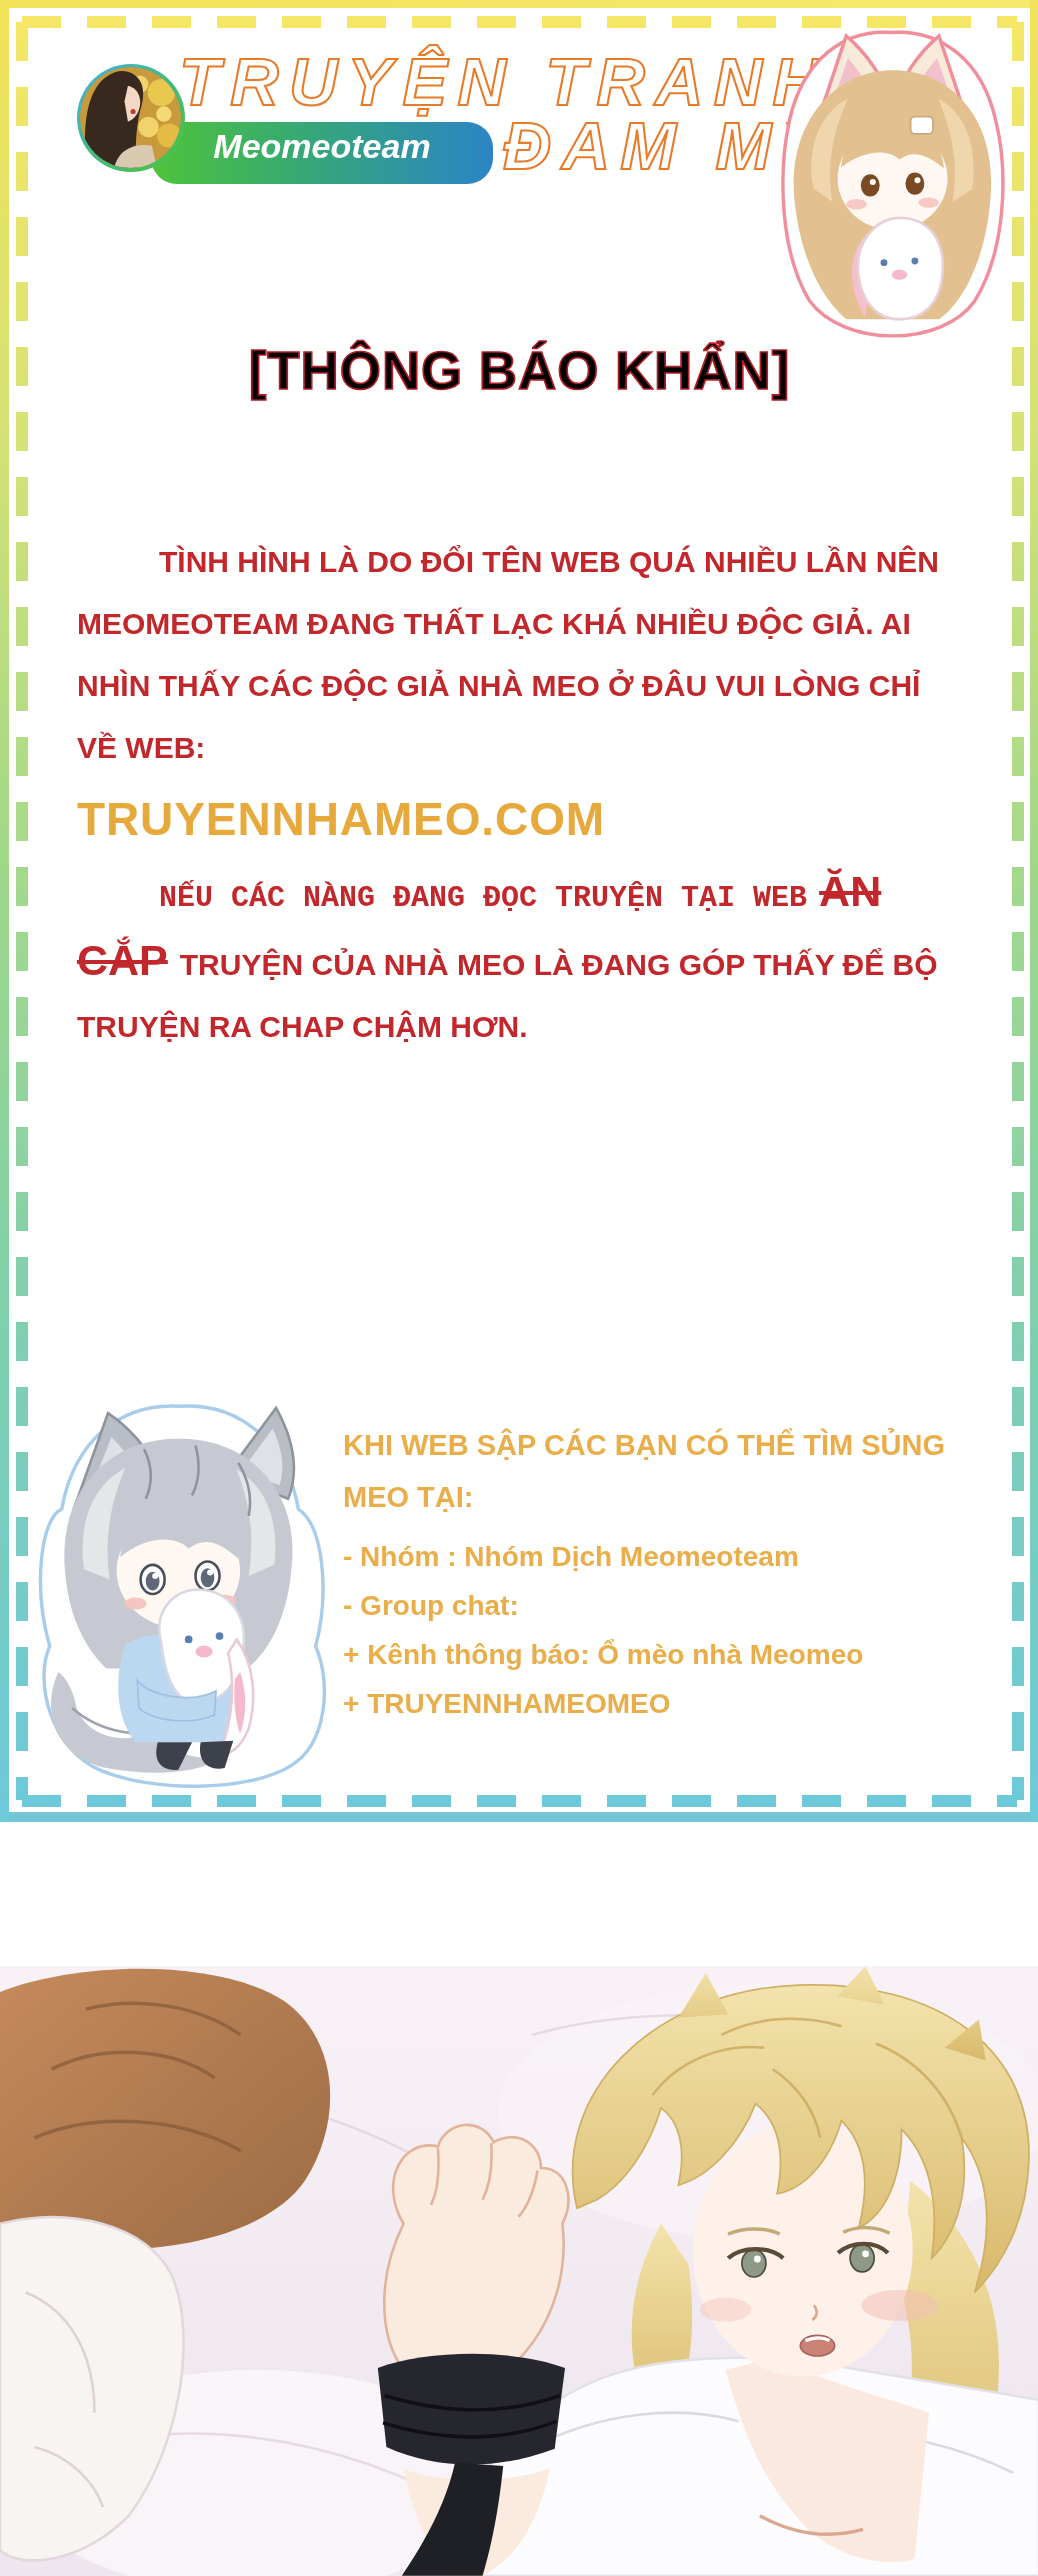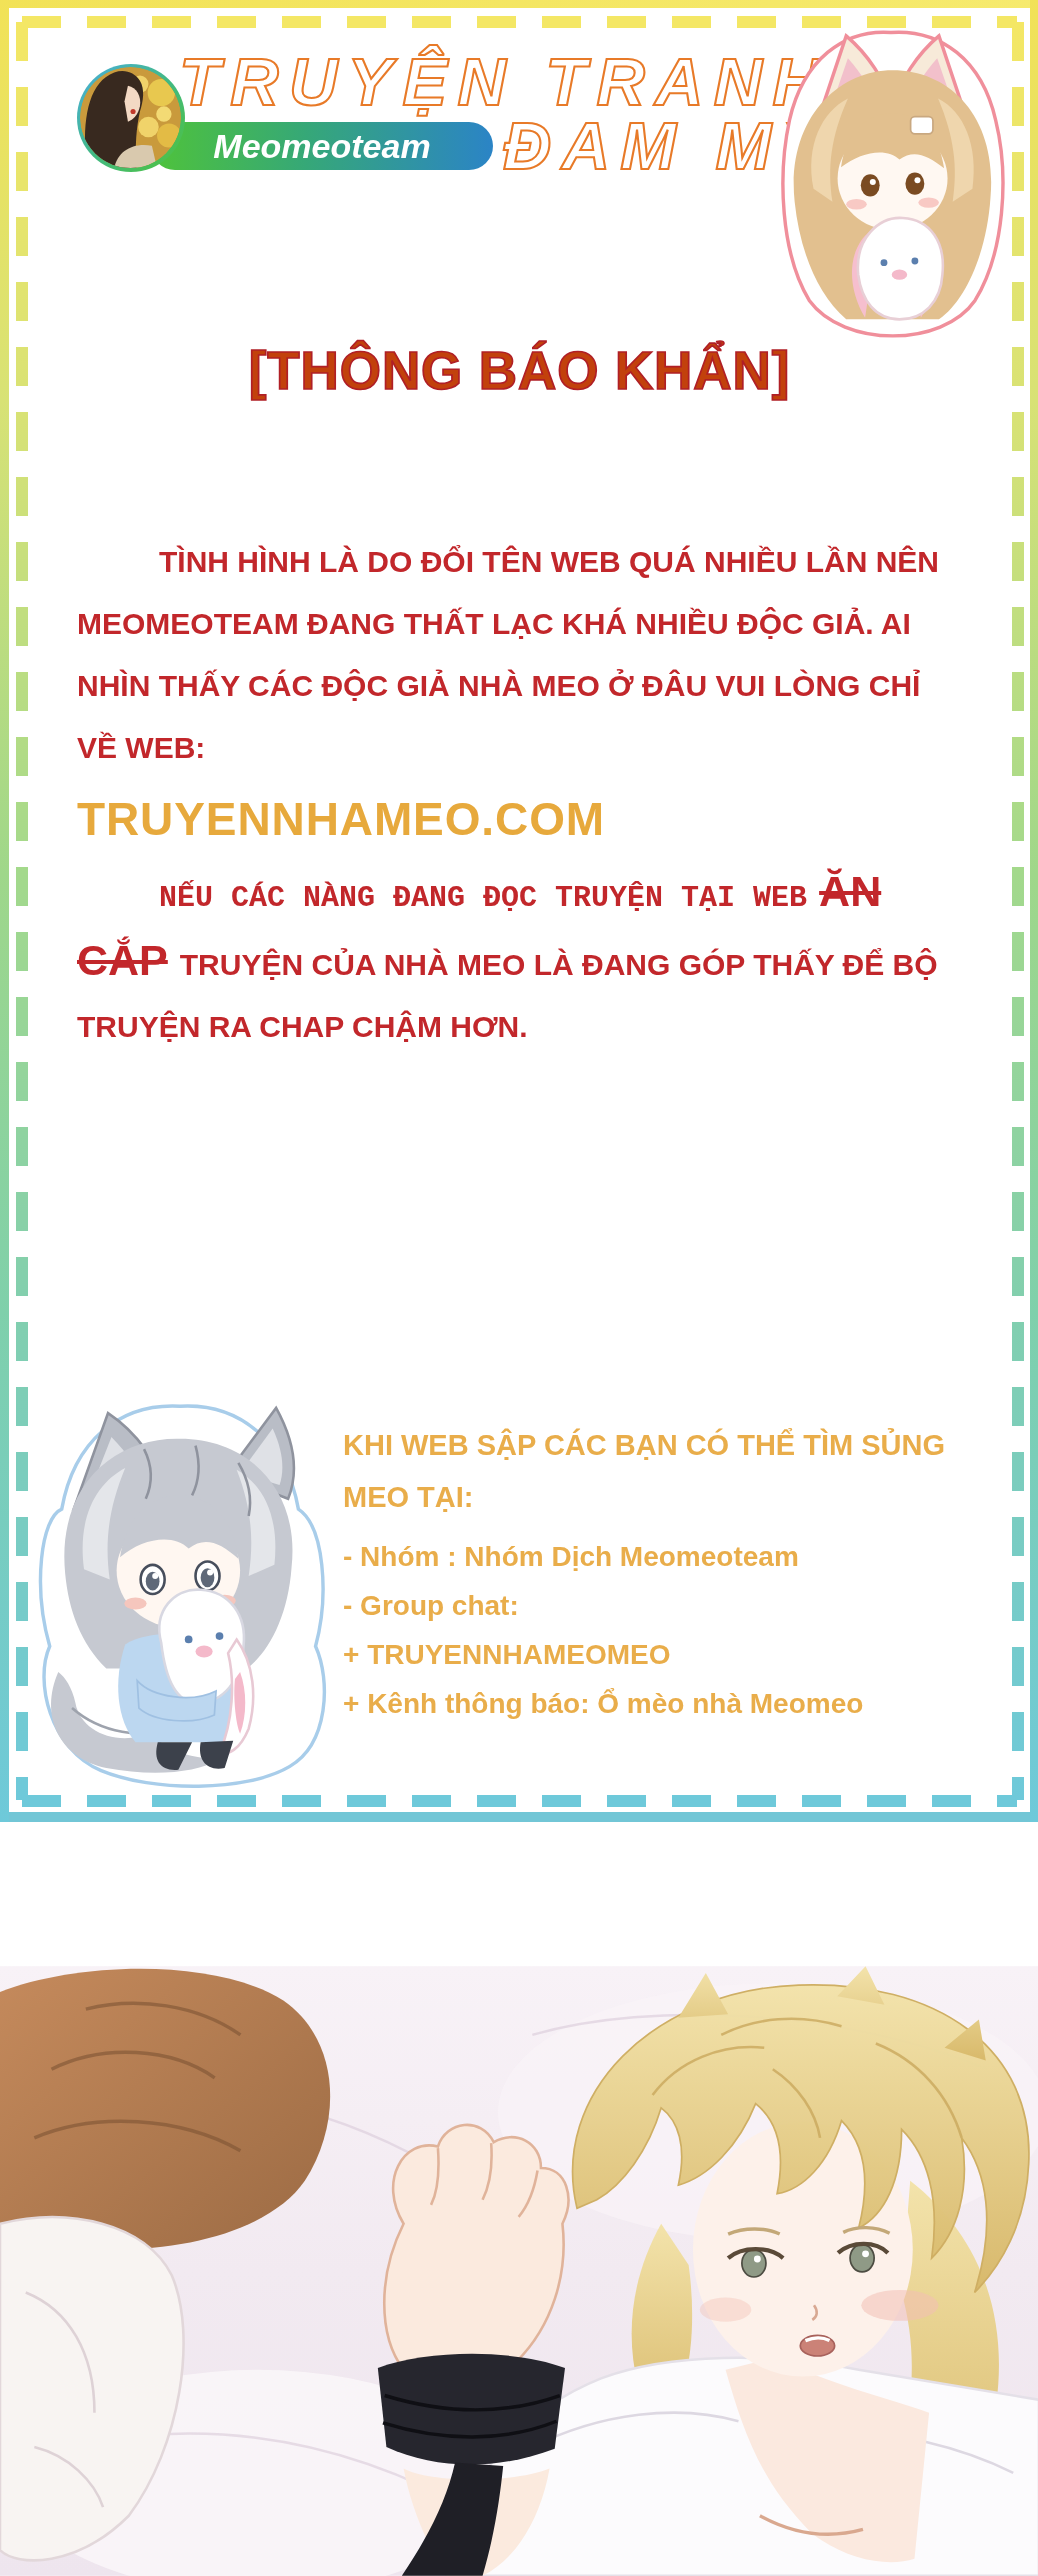--- a/index.html
+++ b/index.html
@@ -28,30 +28,30 @@
   .dash-left{left:15.5px;} .dash-right{right:15.5px;}
 
   
   .avatar-ring{position:absolute;left:77px;top:64px;width:108px;height:108px;border-radius:50%;
       padding:3.4px;background:linear-gradient(135deg,#49aee0,#42b983,#4fc33a);z-index:6;box-sizing:border-box;}
   .avatar-ring svg{display:block;border-radius:50%;}
   .site-title{position:absolute;z-index:4;font-style:italic;font-weight:bold;color:#ffffff;
       -webkit-text-stroke:2.1px #e87a28;letter-spacing:10.3px;white-space:nowrap;font-size:67px;line-height:1;}
   .title1{left:179px;top:48px;}
   .title2{left:503px;top:112px;}
-  .badge{position:absolute;left:151px;top:122px;width:342px;height:48px;z-index:5;
+  .badge{position:absolute;left:151px;top:122px;width:342px;height:62px;z-index:5;
       background:linear-gradient(90deg,#4fc33a 0%,#36a877 45%,#2b84c6 100%);
       border-radius:26px;color:#fff;font-style:italic;font-weight:bold;font-size:34px;
       text-align:center;line-height:48px;}
   .chibi-girl{position:absolute;left:762px;top:17px;z-index:7;}
   .chibi-wolf{position:absolute;left:24px;top:1389px;z-index:3;}
 
   
   .urgent{position:absolute;left:0;top:340px;width:1039px;text-align:center;
-      font-weight:bold;font-size:53px;color:#c2410c;-webkit-text-stroke:1.7px #b01f26;letter-spacing:0.9px;}
+      font-weight:bold;font-size:53px;color:#000000;-webkit-text-stroke:1.7px #b01f26;letter-spacing:0.9px;}
   .content-col{position:absolute;left:77px;top:531px;width:884px;color:#c2272b;
       font-weight:bold;font-size:30px;line-height:62px;}
   .content-col p{margin:0;}
   .para{text-indent:82px;}
   .website{color:#e7a93c;font-size:46px;line-height:81px;letter-spacing:0.9px;text-indent:0;}
   .p3{margin-top:10.3px;}
   .p3 .lead{margin-right:12px;font-family:Liberation Mono, monospace;}
   .strike{font-size:43px;text-decoration:line-through;text-decoration-thickness:4.3px;margin-right:12px;}
 
   
@@ -173,22 +173,22 @@
       <path d="M132,340 C150,360 196,366 224,352 L222,380 C196,392 152,388 134,372 Z" fill="#bcd7f0" stroke="#9fc0e2" stroke-width="2"></path>
       <path d="M156,412 C150,434 160,446 180,444 L196,412 Z M206,412 C202,434 214,446 234,442 L244,410 Z" fill="#3c414b"></path>
     </svg>
   </div>
 
   <div class="contacts">
     <p class="intro">KHI WEB SẬP CÁC BẠN CÓ THỂ TÌM SỦNG MEO TẠI:</p>
     <ul>
       <li>- Nhóm : Nhóm Dịch Meomeoteam</li>
       <li>- Group chat:</li>
+      <li>+ Kênh thông báo: Ổ mèo nhà Meomeo</li>
       <li>+ TRUYENNHAMEOMEO</li>
-      <li>+ Kênh thông báo: Ổ mèo nhà Meomeo</li>
     </ul>
   </div>
 
   <div class="manga">
     <svg width="1039" height="610" viewBox="0 0 1210 710">
       <defs>
         <linearGradient id="bedg" x1="0" y1="0" x2="0" y2="1">
           <stop offset="0" stop-color="#f8f2f7"></stop>
             <stop offset="0.5" stop-color="#f2eaf1"></stop>
             <stop offset="1" stop-color="#eee5ee"></stop>

